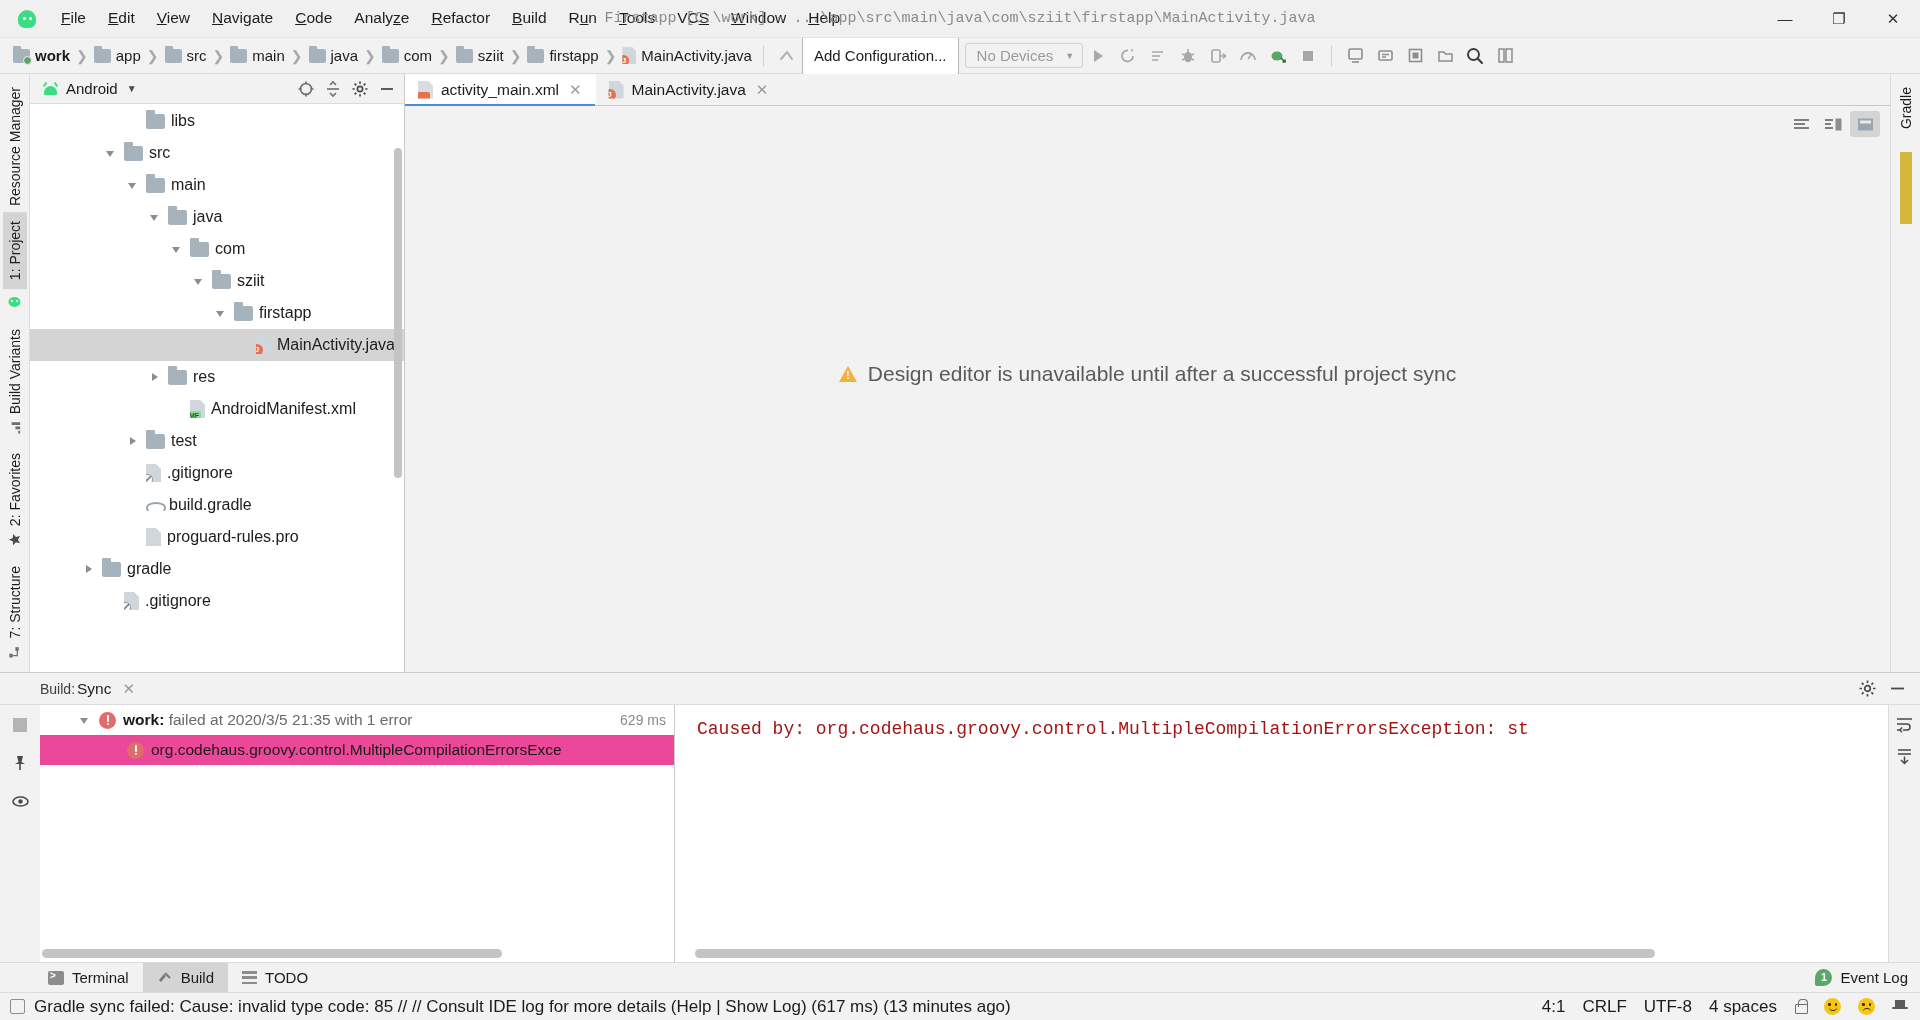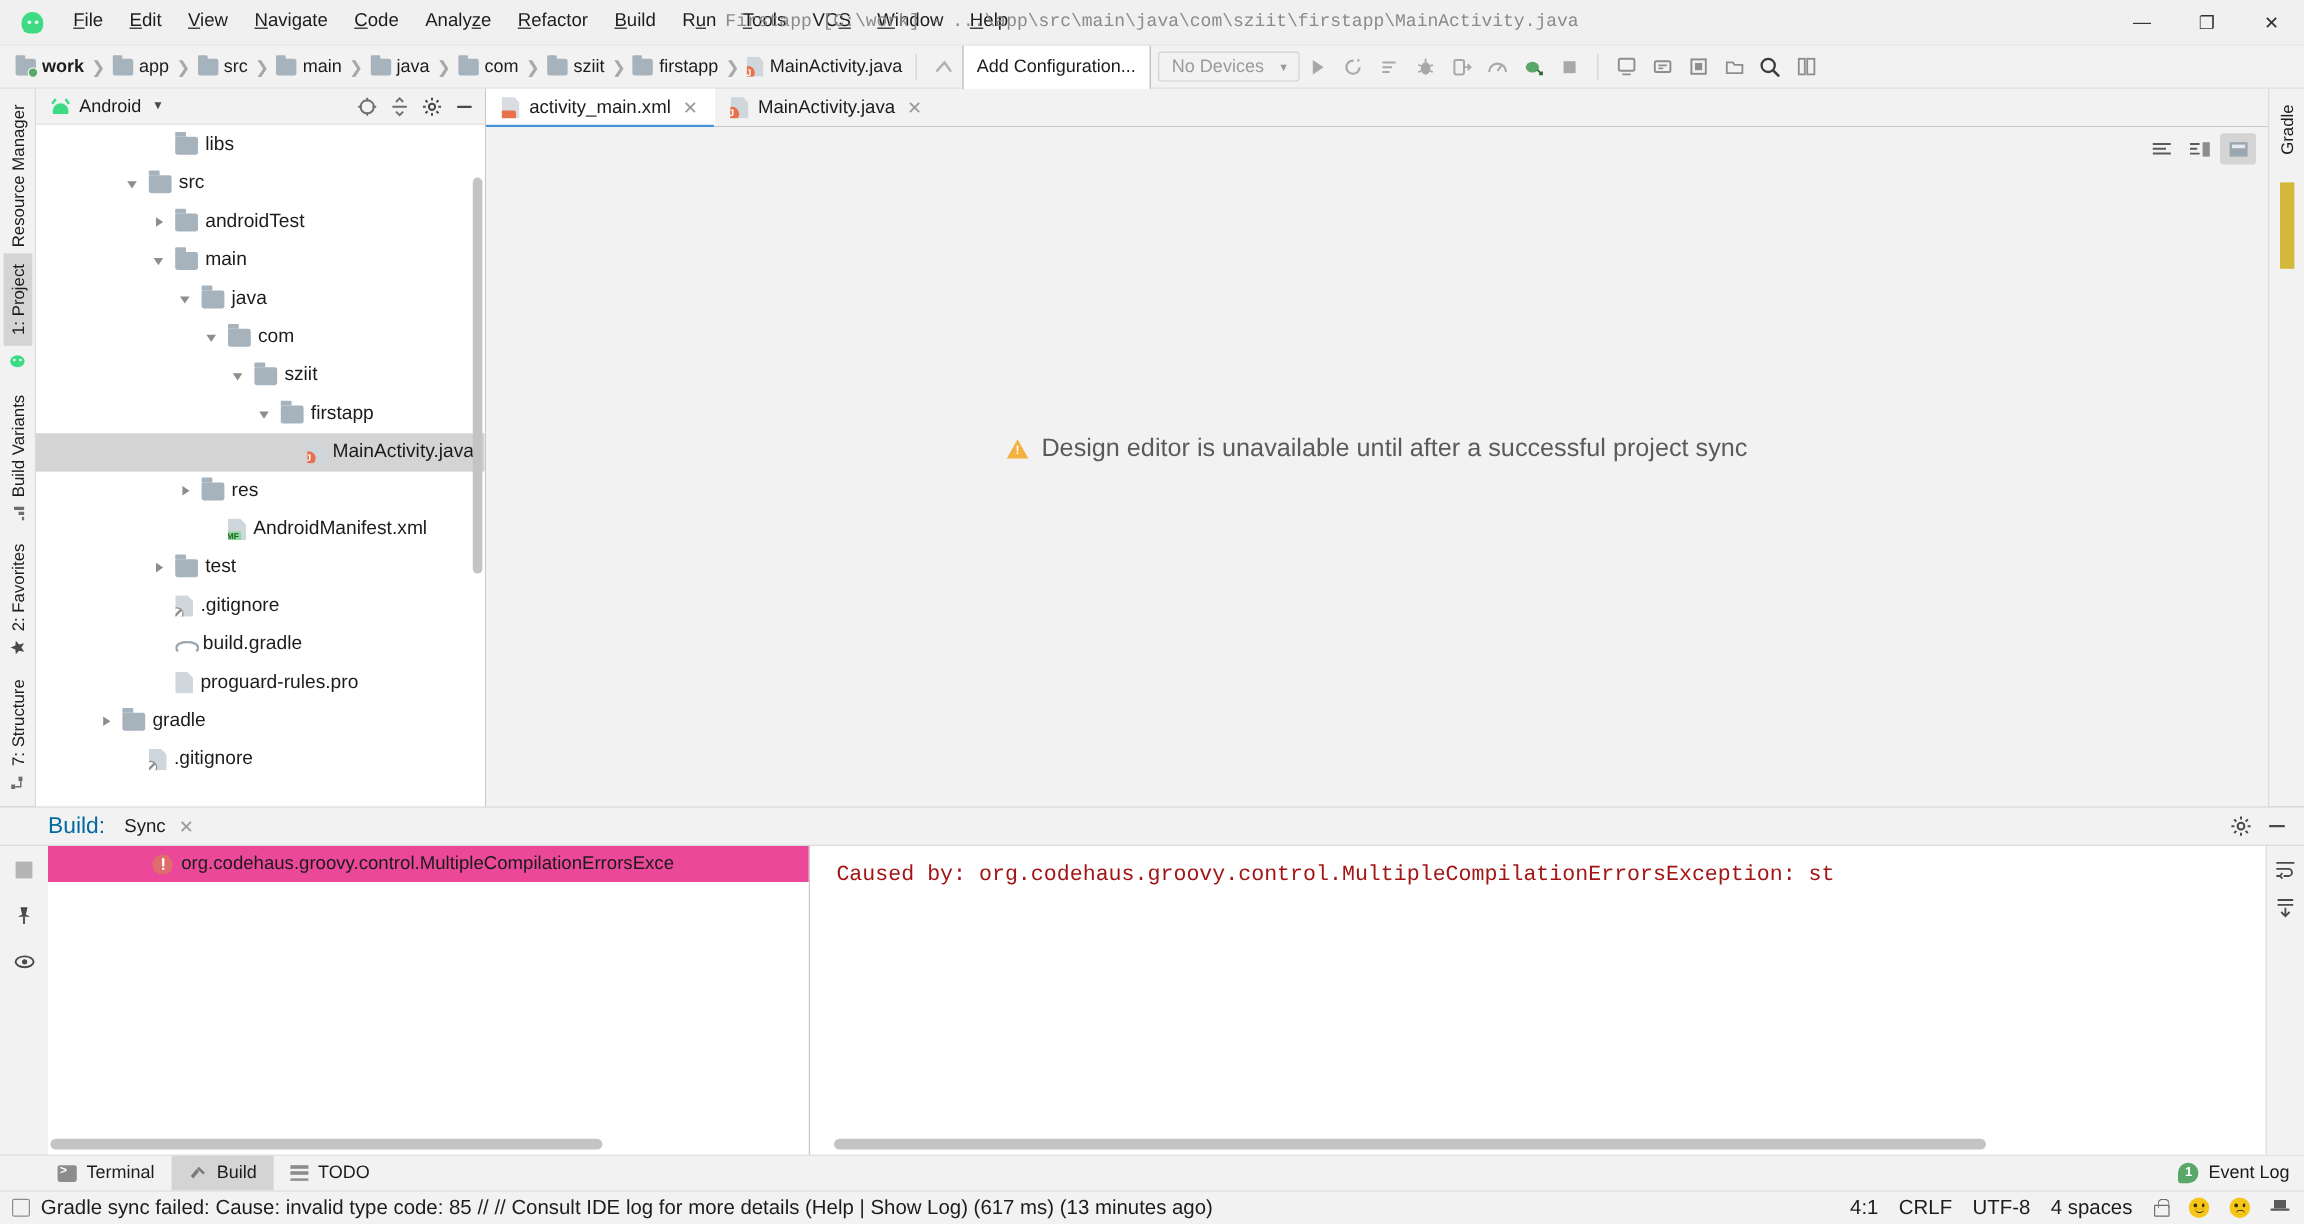--- a/index.html
+++ b/index.html
@@ -241,21 +241,21 @@
 
   
   .build-win {
     height: 290px; flex: 0 0 290px; background: #f2f2f2; display: flex; flex-direction: column;
     border-top: 1px solid #c9c9c9;
   }
   .build-head {
     height: 32px; flex: 0 0 32px; display: flex; align-items: center; gap: 0; padding-left: 40px;
     border-bottom: 1px solid #dcdcdc; background: #f2f2f2;
   }
-  .build-lbl { font-size: 19px; color: #0369a1; margin-right: 14px; }
+  .build-lbl { font-size: 14px; color: #404040; margin-right: 0; }
   .sync-tab {
     display: flex; align-items: center; gap: 9px; font-size: 15.5px; color: #1c1c1c;
     padding: 5px 4px 5px 2px; position: relative;
   }
   .sync-tab::after {
     content: ''; position: absolute; left: 0; right: 12px; bottom: -6px; height: 2px; background: #4a90d9;
   }
   .build-head-acts { margin-left: auto; display: flex; align-items: center; gap: 4px; padding-right: 10px; }
 
   .build-body { flex: 1 1 auto; display: flex; min-height: 0; }
@@ -620,25 +620,20 @@
             <div class="arrow"></div>
             <div class="tf"></div>
             <span>libs</span>
           </div>
           <div class="tnode" style="padding-left: 74px;">
             <div class="arrow open"></div>
             <div class="tf"></div>
             <span>src</span>
           </div>
           <div class="tnode" style="padding-left: 96px;">
-            <div class="arrow closed"></div>
-            <div class="tf"></div>
-            <span>androidTest</span>
-          </div>
-          <div class="tnode" style="padding-left: 96px;">
             <div class="arrow open"></div>
             <div class="tf"></div>
             <span>main</span>
           </div>
           <div class="tnode" style="padding-left: 118px;">
             <div class="arrow open"></div>
             <div class="tf"></div>
             <span>java</span>
           </div>
           <div class="tnode" style="padding-left: 140px;">
@@ -796,20 +791,26 @@
         </div>
         <div class="bg-btn">
           <svg width="19" height="19" viewBox="0 0 19 19">
               <ellipse cx="9.5" cy="9.5" rx="7.5" ry="4.5" stroke="#4a4a4a" stroke-width="1.6" fill="none"></ellipse>
               <circle cx="9.5" cy="9.5" r="2.2" fill="#4a4a4a"></circle>
             </svg>
         </div>
       </div>
       <div class="build-tree" id="buildtree">
         <div class="bt-hscroll"></div>
+      <div class="bt-row" style="padding-left: 38px;">
+            <div class="arrow open"></div>
+            <div class="err-circ"></div>
+            <span><b>work:</b><span style="color: rgb(106, 106, 106);"> failed at 2020/3/5 21:35 with 1 error</span></span>
+            <span class="bt-dur">629 ms</span>
+          </div>
           <div class="bt-row sel" style="padding-left: 66px;">
             <div class="arrow"></div>
             <div class="err-circ"></div>
             <span><span>org.codehaus.groovy.control.MultipleCompilationErrorsExce</span></span>
           </div>
         </div>
       <div class="build-console">
         <div class="console-line">Caused by: org.codehaus.groovy.control.MultipleCompilationErrorsException: st</div>
         <div class="bc-hscroll"></div>
         <div class="console-rail">

